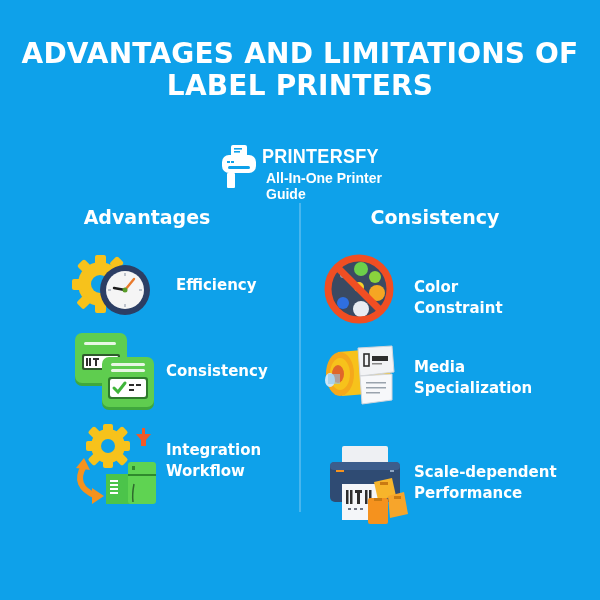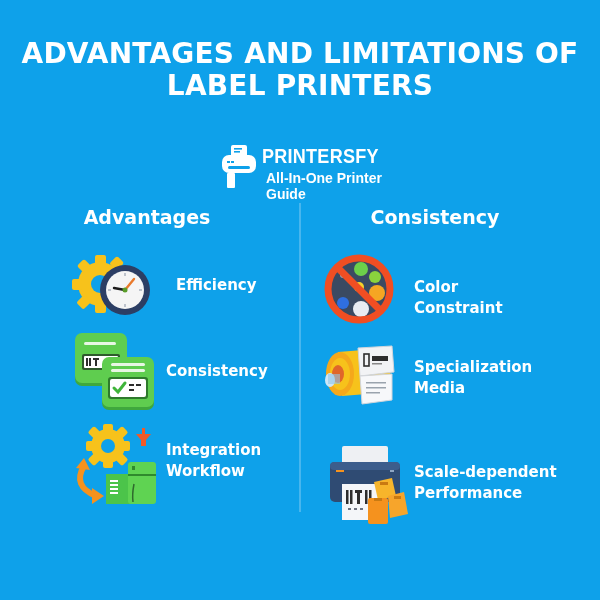--- a/index.html
+++ b/index.html
@@ -199,22 +199,22 @@
     <path d="M36 4 L70 2 L72 28 L38 32 Z" fill="#f2f3f5" stroke="#d1d5db" stroke-width="1"></path>
     <rect x="42" y="10" width="5" height="12" fill="none" stroke="#2d2d2d" stroke-width="1.6"></rect>
     <rect x="50" y="12" width="16" height="5" fill="#2d2d2d"></rect>
     <rect x="50" y="19" width="10" height="1.5" fill="#888"></rect>
     <path d="M38 32 L70 30 L70 56 L40 60 Z" fill="#f7f8fa" stroke="#d1d5db" stroke-width="1"></path>
     <rect x="44" y="38" width="20" height="1.5" fill="#9aa3ad"></rect>
     <rect x="44" y="43" width="20" height="1.5" fill="#9aa3ad"></rect>
     <rect x="44" y="48" width="14" height="1.5" fill="#9aa3ad"></rect>
   </svg>
   <div class="label" style="left:96px; top:17px;">
+    <div>Media</div>
     <div>Specialization</div>
-    <div>Media</div>
   </div>
 </div>
 
 <div class="item" style="left:318px; top:440px; width:270px; height:90px;">
   <svg class="icon" style="left:8px; top:4px; width:86px; height:84px;" viewBox="0 0 86 84">
     <rect x="16" y="2" width="46" height="20" rx="2" fill="#eef0f3"></rect>
     <rect x="4" y="18" width="70" height="40" rx="5" fill="#2f4b73"></rect>
     <rect x="4" y="18" width="70" height="8" rx="4" fill="#3c5d8c"></rect>
     <rect x="10" y="26" width="8" height="2" fill="#f5921e"></rect>
     <rect x="64" y="26" width="4" height="2" fill="#8fa6c4"></rect>

